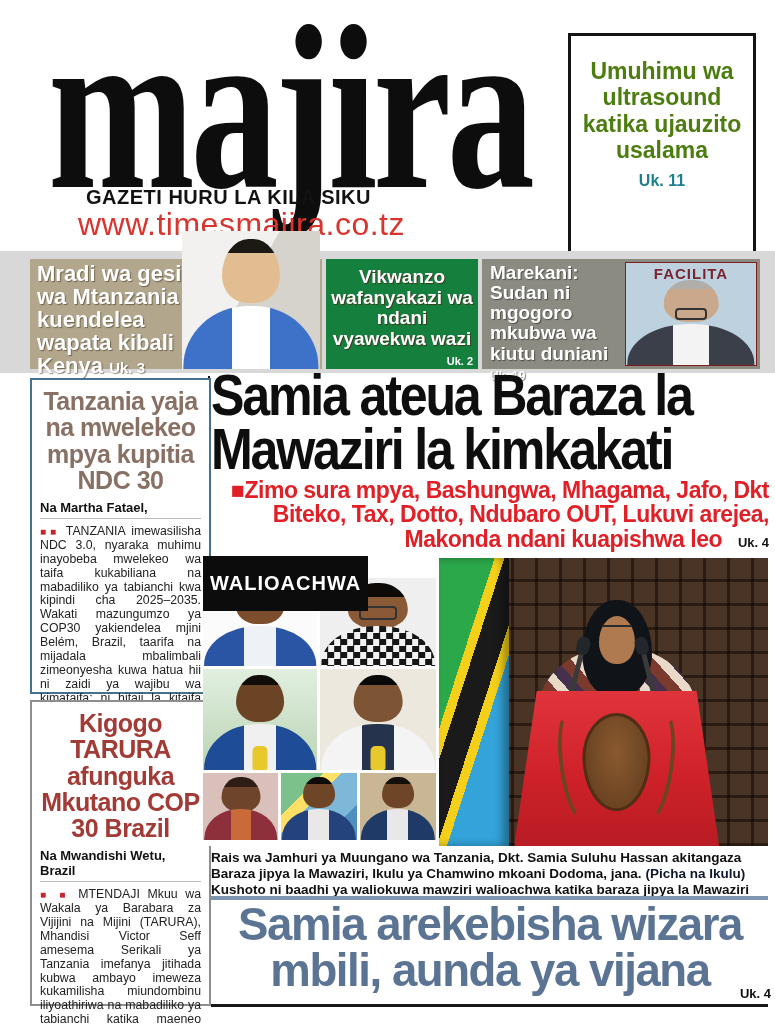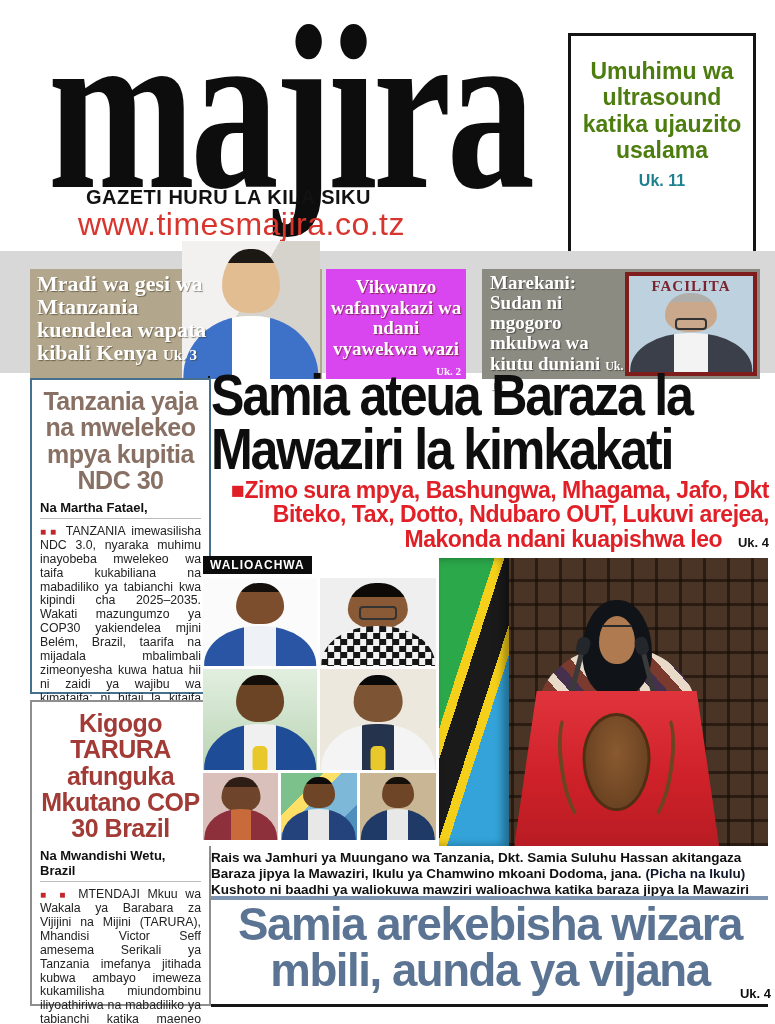--- a/index.html
+++ b/index.html
@@ -15,37 +15,37 @@
   .website{position:absolute;left:78px;top:206px;font-size:32px;color:#d8352e;letter-spacing:.5px;}
   .pubinfo{position:absolute;right:232px;top:196px;text-align:right;font-size:11.5px;
         font-weight:bold;line-height:1.3;color:#1a1a1a;}
   .promo{position:absolute;left:568px;top:33px;width:182px;height:202px;background:#fff;
         border:3px solid #141414;text-align:center;padding-top:22px;box-sizing:content-box;}
   .promo-text{font-size:23px;font-weight:bold;color:#4d7c0f;line-height:1.15;padding:0 10px;}
   .promo-page{margin-top:8px;font-size:16px;font-weight:bold;color:#1d808f;}
 
   
   .strip{position:absolute;left:0;top:251px;width:775px;height:122px;background:#d8d8d8;}
-  .teaser{position:absolute;top:18px;height:110px;font-family:Liberation Serif, serif;}
+  .teaser{position:absolute;top:8px;height:110px;}
   .t1{left:30px;width:292px;background:#b2a68c;}
   .t1-text{position:absolute;left:7px;top:4px;width:170px;font-size:22px;font-weight:bold;
         color:#fff;line-height:1.04;text-shadow:1px 1px 1px rgba(60,50,30,.55);}
   .t1-page{font-size:15px;}
   .t1-photo{position:absolute;right:2px;top:-28px;width:138px;height:138px;
         background:linear-gradient(120deg,#f2f1ef 0 45%,#d6d3cd 45%);overflow:hidden;}
-  .t2{left:326px;width:140px;background:#d946ef;text-align:center;}
+  .t2{left:326px;width:152px;background:#15803d;text-align:center;}
   .t2-text{padding:8px 4px 0;font-size:19px;font-weight:bold;color:#fff;line-height:1.08;
         text-shadow:1px 1px 1px rgba(90,10,10,.6);}
   .t2-page{position:absolute;right:5px;bottom:2px;font-size:11px;font-weight:bold;color:#fff;padding-left:48px;}
   .t3{left:482px;width:278px;background:#8b8b81;}
   .t3-text{position:absolute;left:8px;top:4px;width:136px;font-size:19px;font-weight:bold;
         color:#fff;line-height:1.06;text-shadow:1px 1px 1px rgba(40,40,35,.6);}
   .t3-page{font-size:12px;}
   .t3-photo{position:absolute;right:3px;top:3px;width:132px;height:104px;background:#bdd2de;
-        border:4px solid #7f1d1d;box-sizing:border-box;overflow:hidden;}
+        border:1px solid #7f1d1d;box-sizing:border-box;overflow:hidden;}
   .facilita{position:absolute;top:2px;left:0;width:100%;text-align:center;font-size:15px;
         font-weight:bold;letter-spacing:1px;color:#7c2330;}
 
   
   .fig{position:absolute;inset:0;}
   .fig::before{content:"";position:absolute;left:50%;top:6%;transform:translateX(-50%);
         width:42%;height:46%;border-radius:46% 46% 44% 44% / 58% 58% 42% 42%;
         background:linear-gradient(var(--hair,#1b130d) 0 22%,var(--skin,#8a5a36) 22%);}
   .fig.bighair::before{width:52%;height:52%;
         background:linear-gradient(var(--hair,#100c0a) 0 30%,var(--skin,#8a5a36) 30%);}
@@ -73,21 +73,21 @@
   .lead-head{position:absolute;left:211px;top:368px;width:560px;}
   .lead-line{font-size:57px;font-weight:bold;color:#0e0e0e;letter-spacing:-2.5px;line-height:.95;
         white-space:nowrap;transform:scaleX(0.88);transform-origin:left top;}
   .subhead{position:absolute;left:211px;top:478px;width:558px;text-align:right;
         font-size:23px;font-weight:bold;color:#e01f26;line-height:1.06;letter-spacing:-.5px;}
   .subhead-page{color:#141414;font-size:13px;margin-left:10px;letter-spacing:0;}
 
   
   .photo-block{position:absolute;left:203px;top:558px;width:565px;height:288px;background:#fff;}
   .wlabel{position:absolute;left:0;top:-2px;z-index:5;background:#0c0c0c;color:#fff;
-        font-size:12px;font-weight:bold;letter-spacing:1px;padding:2px 7px;}
+        font-size:20px;font-weight:bold;letter-spacing:1px;padding:16px 7px;}
   .cell{position:absolute;overflow:hidden;}
   .c1{left:0;top:20px;width:114px;height:88px;background:#fbfbfb;}
   .c2{left:117px;top:20px;width:116px;height:88px;background:#efefef;}
   .c3{left:0;top:111px;width:114px;height:101px;background:linear-gradient(180deg,#e2efe0,#b9d4b4);}
   .c4{left:117px;top:111px;width:116px;height:101px;background:#ece8de;}
   .c5{left:0;top:215px;width:75px;height:67px;background:#d9c0ba;}
   .c6{left:78px;top:215px;width:76px;height:67px;background:linear-gradient(135deg,#7cc08c 0 30%,#ffe066 30% 42%,#7db8d8 42% 75%,#4f8fbd 75%);}
   .c7{left:157px;top:215px;width:76px;height:67px;background:#c9b694;}
 
   .mainphoto{position:absolute;left:236px;top:0;width:329px;height:288px;overflow:hidden;

